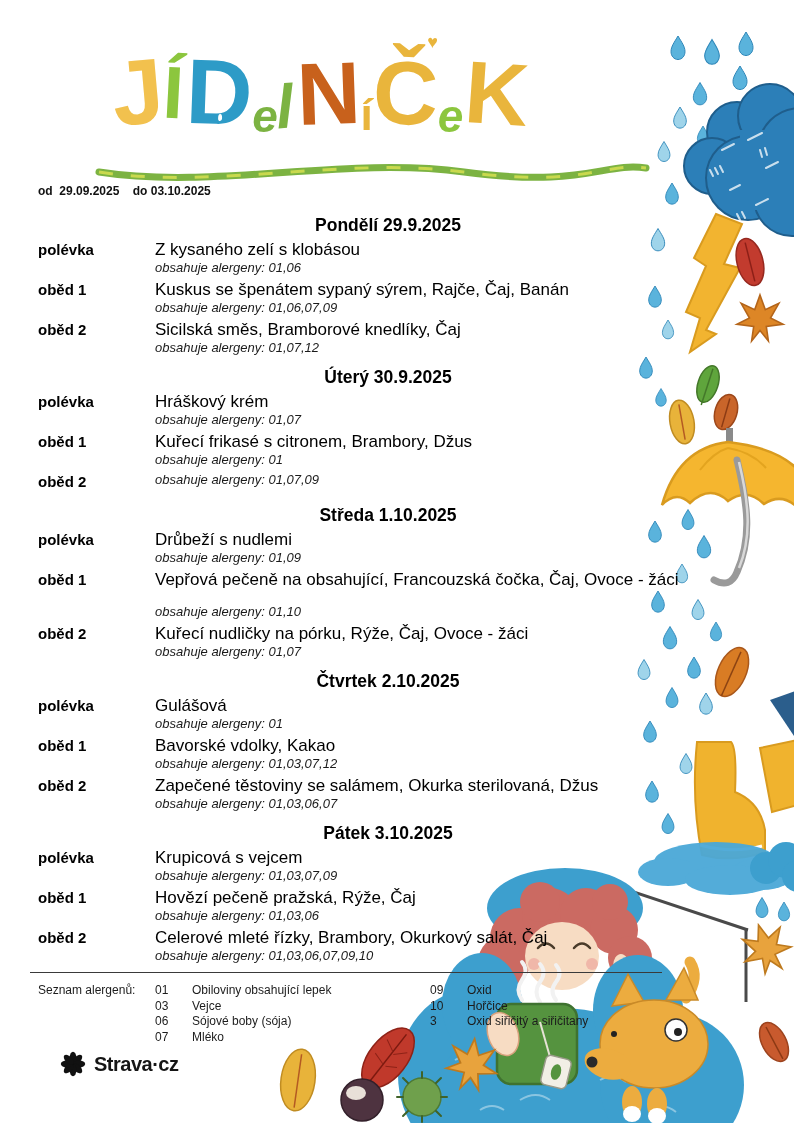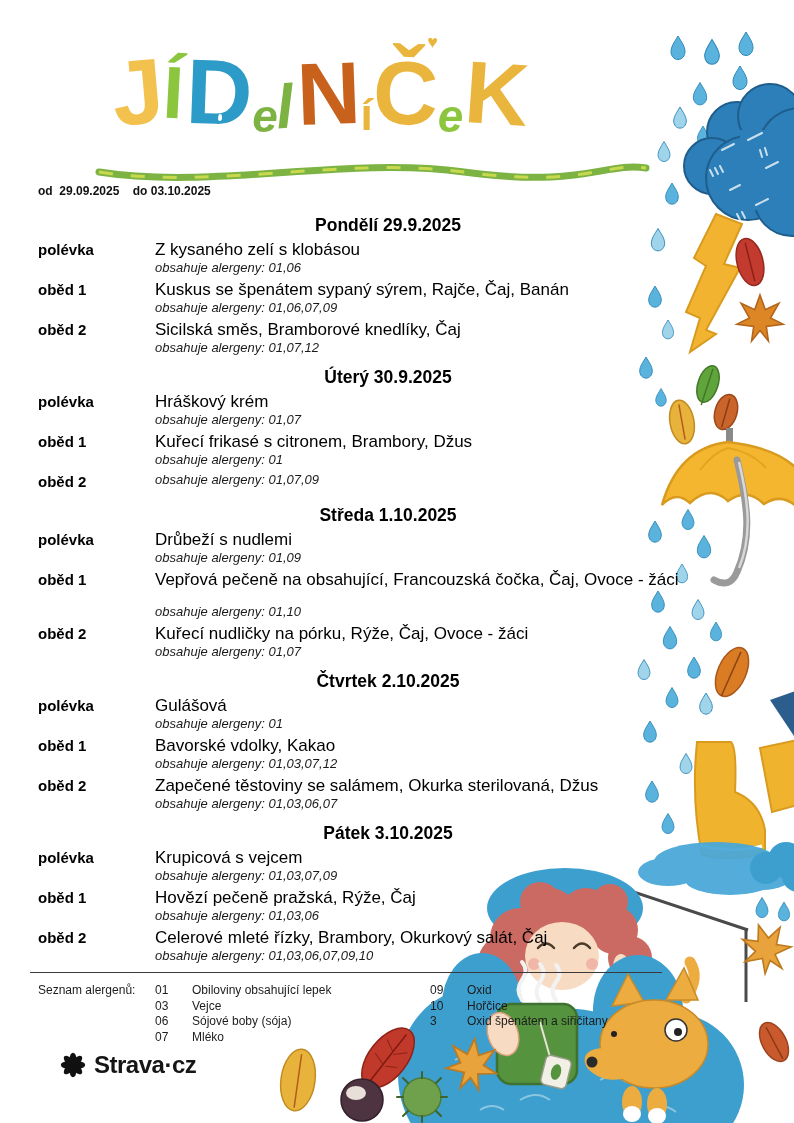--- a/index.html
+++ b/index.html
@@ -50,21 +50,21 @@
   .divider { margin:10px 0 0 30px; width:632px; border-top:1.6px solid #3a3a3a; }
   .legend { margin:10px 0 0 38px; display:flex; font-size:12px; color:#1c1c1c; line-height:15.5px; }
   .legend-label { width:117px; flex:none; }
   .legend-col { display:flex; flex-direction:column; }
   .legend-col.c1 { width:275px; flex:none; }
   .legend-item { display:flex; }
   .legend-num { width:37px; flex:none; }
 
   
   .brand { margin:6px 0 0 60px; display:flex; align-items:center; gap:8px; }
-  .brand-text { font-size:24px; font-weight:bold; color:#151515; letter-spacing:-0.5px; }
+  .brand-text { font-size:20px; font-weight:bold; color:#151515; letter-spacing:-0.5px; }
 </style>
 </head>
 <body>
 
 <svg id="decor" viewBox="0 0 794 1123" xmlns="http://www.w3.org/2000/svg">
   <defs>
     <path id="drop" d="M0,-10 C3.5,-4 7,0.5 7,5.5 C7,10.2 3.9,13.5 0,13.5 C-3.9,13.5 -7,10.2 -7,5.5 C-7,0.5 -3.5,-4 0,-10 Z"></path>
     <path id="maple" d="M0,-22 L5,-8 L18,-14 L10,0 L22,6 L6,8 L8,22 L0,12 L-8,22 L-6,8 L-22,6 L-10,0 L-18,-14 L-5,-8 Z"></path>
   </defs>
 
@@ -459,21 +459,21 @@
       <div class="legend-item">
         <span class="legend-num">09</span>
           <span>Oxid</span>
       </div>
       <div class="legend-item">
         <span class="legend-num">10</span>
           <span>Hořčice</span>
       </div>
       <div class="legend-item">
         <span class="legend-num">3</span>
-          <span>Oxid špenátem a siřičitany</span>
+          <span>Oxid siřičitý a siřičitany</span>
       </div>
     </div>
   </div>
 
   <div class="brand">
     <svg width="26" height="26" viewBox="-13 -13 26 26">
       <g fill="#111111">
         <ellipse rx="3.4" ry="6.2" transform="rotate(0) translate(0,-6)"></ellipse>
         <ellipse rx="3.4" ry="6.2" transform="rotate(45) translate(0,-6)"></ellipse>
         <ellipse rx="3.4" ry="6.2" transform="rotate(90) translate(0,-6)"></ellipse>

